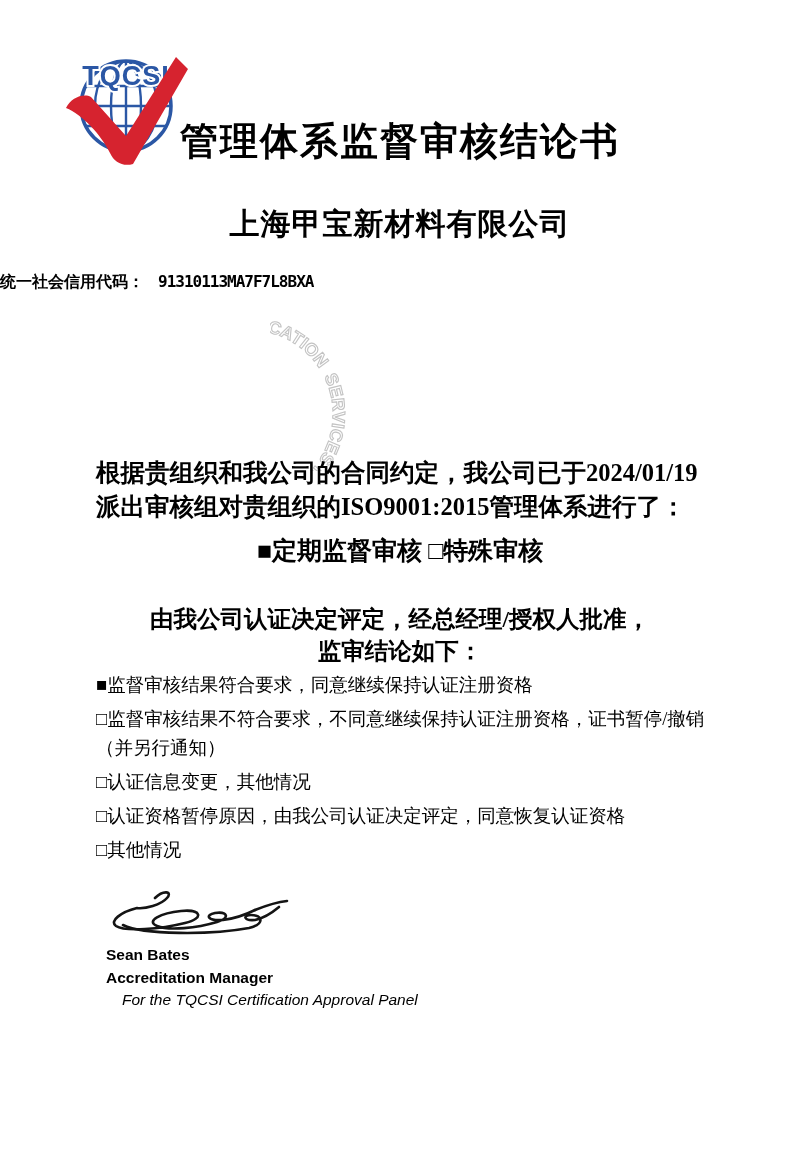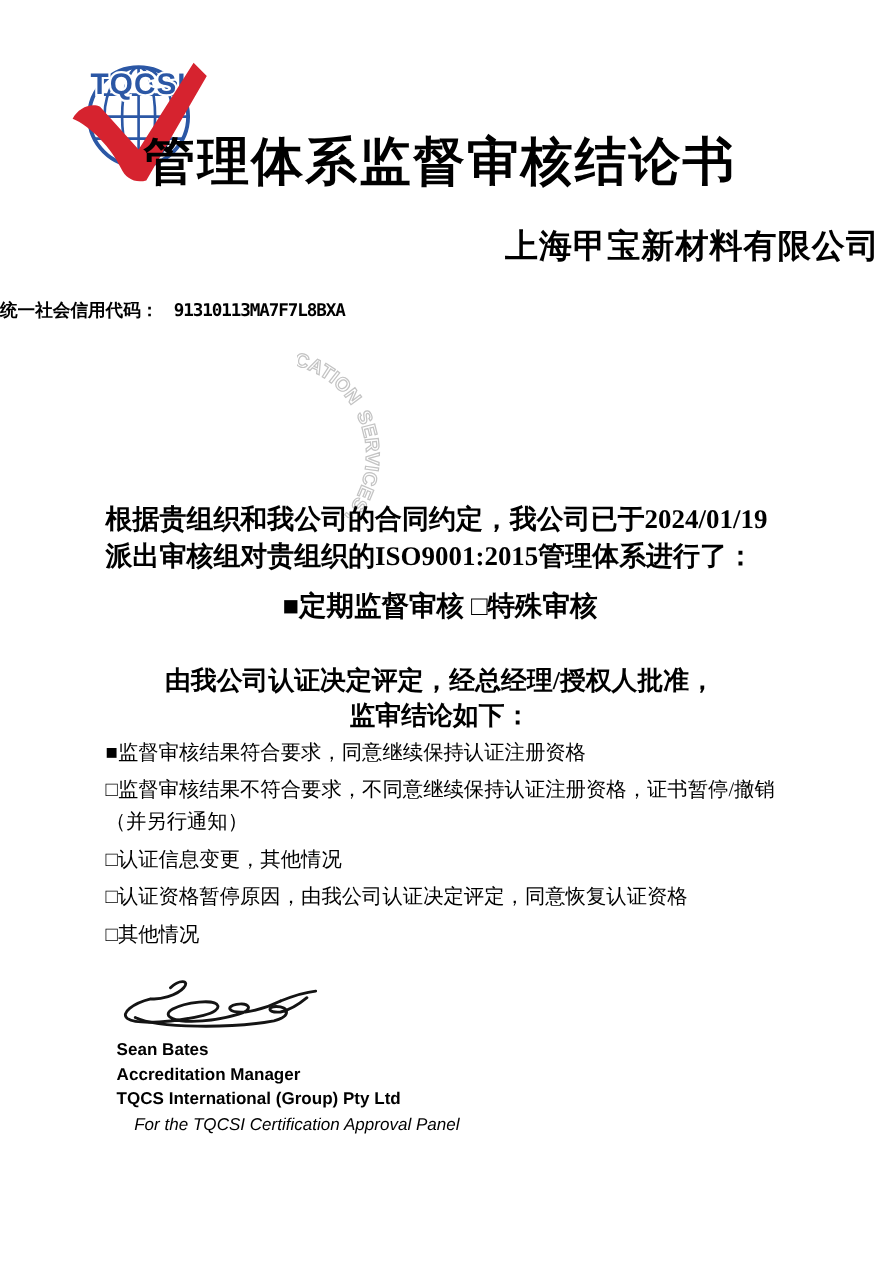--- a/index.html
+++ b/index.html
@@ -4,24 +4,24 @@
 <style>
   html,body { margin:0; padding:0; background:#ffffff; }
   .page {
     position:relative; width:800px; height:1150px; background:#ffffff;
     font-family:"Liberation Serif","DejaVu Serif",serif; color:#000;
     overflow:hidden;
   }
   .abs { position:absolute; }
   .doc-title {
     left:0; right:0; top:116px; text-align:center;
-    font-size:47px; font-weight:700; letter-spacing:2px;
+    font-size:38px; font-weight:700; letter-spacing:2px;
   }
   .company-name {
-    left:0; right:0; top:204px; text-align:right;
+    left:0; right:0; top:204px; text-align:center;
     font-size:30px; font-weight:700; letter-spacing:1px;
   }
   .credit-line {
     top:272px; left:0; right:95px; text-align:left;
     font-size:16px; font-weight:700;
   }
   .mono { font-family:"DejaVu Sans Mono","Liberation Mono",monospace; }
   .credit-line .mono { margin-left:14px; letter-spacing:-1px; }
   .info-block { left:100px; top:306px; font-size:16px; font-weight:700; }
   .info-row { height:16px; line-height:16px; margin-bottom:24px; white-space:nowrap; }
@@ -132,17 +132,16 @@
                C 136,33 146,28 152,25"></path>
       <path d="M 20,40 C 40,50 108,50 146,43 C 162,39 160,30 148,30 C 140,30 140,36 152,35
                C 162,33 170,27 176,22"></path>
       <path d="M 152,25 C 162,21 174,17 184,16"></path>
     </g>
   </svg>
 
   <div class="abs sign-block">
     <div>Sean Bates</div>
     <div>Accreditation Manager</div>
-    <div>TQCS International (Group) Pty Ltd</div>
     <div class="for-line">For the TQCSI Certification Approval Panel</div>
   </div>
 
 </div>
 
 </body></html>

